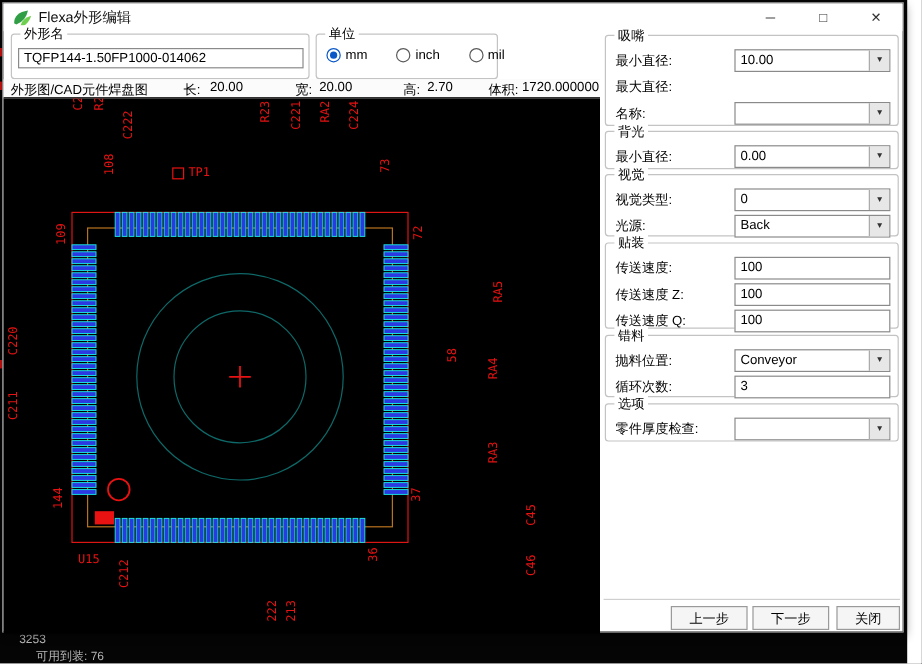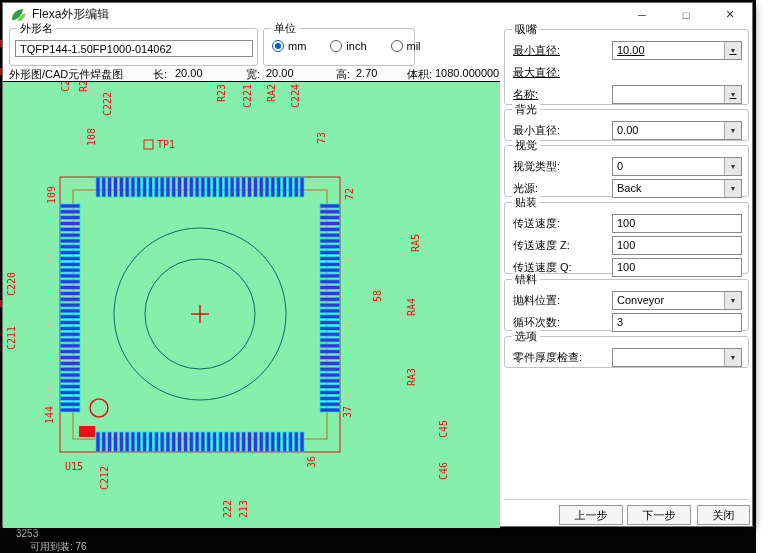--- a/index.html
+++ b/index.html
@@ -33,21 +33,21 @@
   .radio { display:flex; align-items:center; gap:4px; font-size:11px; cursor:default;text-align:right; }
   .rdot { width:12px; height:12px; border:1px solid #5a5a5a; border-radius:50%; background:#fff; position:relative; }
   .radio.sel .rdot { border-color:#0a58c8; }
   .radio.sel .rdot::after { content:""; position:absolute; left:2px; top:2px; width:6px; height:6px;
                             border-radius:50%; background:#0a58c8; }
 
   .dims { position:absolute; left:0; top:63px; width:497px; height:16px; background:#fbfbfb;
           border-bottom:1px solid #000; font-size:11px; color:#000; }
   .dims span { position:absolute; top:1px; white-space:nowrap; }
 
-  .cad-canvas { position:absolute; left:0; top:79px; width:497px; height:446px; background:#86efac;
+  .cad-canvas { position:absolute; left:0; top:79px; width:497px; height:446px; background:#000000;
                 overflow:hidden; }
   .cad-label { position:absolute; color:#e81212; font:10px "DejaVu Sans Mono",monospace; line-height:10px; white-space:nowrap; }
   .cad-label.vert { writing-mode:vertical-rl; transform:rotate(180deg); }
 
   
   .gbox .prow { display:flex; align-items:center; height:20px; padding:0 6px 0 8px; margin-top:2px; }
   .gbox .prow:first-of-type { margin-top:10px; }
   .plabel { font-size:11px; color:#000; flex:1; white-space:nowrap; }
   .combo { width:130px; height:19px; border:1px solid #8a8a8a; background:#fff; display:flex; align-items:stretch; }
   .combo-val { flex:1; font-size:11px; padding:2px 0 0 4px; overflow:hidden; white-space:nowrap; }
@@ -113,21 +113,21 @@
 
   <div class="dims">
     <span style="left:6px">外形图/CAD元件焊盘图</span>
     <span style="left:150px">长:</span>
     <span style="left:172px">20.00</span>
     <span style="left:243px">宽:</span>
     <span style="left:263px">20.00</span>
     <span style="left:333px">高:</span>
     <span style="left:353px">2.70</span>
     <span style="left:404px">体积:</span>
-    <span style="left:432px">1080.000000</span>
+    <span style="left:432px">1720.000000</span>
   </div>
 
   <div class="cad-canvas" id="cad-labels">
     <svg id="cad-svg" width="497" height="446">
         <rect x="70" y="108" width="254" height="249" fill="none" stroke="#b9731f" stroke-width="1"></rect>
         <rect x="57" y="95" width="280" height="275" fill="none" stroke="#dd1515" stroke-width="1"></rect>
         <circle cx="197" cy="232" r="86" fill="none" stroke="#0e6868"></circle>
         <circle cx="197" cy="232" r="55" fill="none" stroke="#0e6868"></circle>
         <line x1="188" y1="232" x2="206" y2="232" stroke="#e81212" stroke-width="1.5"></line>
         <line x1="197" y1="223" x2="197" y2="241" stroke="#e81212" stroke-width="1.5"></line>
@@ -274,21 +274,21 @@
         <rect x="297" y="95" width="4" height="20" fill="#2a3ae0" stroke="#1ae4e4" stroke-width="0.8"></rect>
         <rect x="297" y="350" width="4" height="20" fill="#2a3ae0" stroke="#1ae4e4" stroke-width="0.8"></rect>
         <rect x="57" y="326" width="20" height="4" fill="#2a3ae0" stroke="#1ae4e4" stroke-width="0.8"></rect>
         <rect x="317" y="326" width="20" height="4" fill="#2a3ae0" stroke="#1ae4e4" stroke-width="0.8"></rect>
         <rect x="76" y="344" width="16" height="11" fill="#e81212"></rect>
         <circle cx="96" cy="326" r="9" fill="none" stroke="#e81212" stroke-width="1.5"></circle>
         <rect x="141" y="58" width="9" height="9" fill="none" stroke="#e81212"></rect>
       </svg>
   <span class="cad-label vert" style="left: 58px; top: -14px;">C228</span><span class="cad-label vert" style="left: 76px; top: -14px;">R227</span><span class="cad-label vert" style="left: 100px; top: 10px;">C222</span><span class="cad-label vert" style="left: 214px; top: 2px;">R23</span><span class="cad-label vert" style="left: 240px; top: 2px;">C221</span><span class="cad-label vert" style="left: 264px; top: 2px;">RA2</span><span class="cad-label vert" style="left: 288px; top: 2px;">C224</span><span class="cad-label" style="left: 154px; top: 58px;">TP1</span><span class="cad-label vert" style="left: 84px; top: 46px;">108</span><span class="cad-label vert" style="left: 44px; top: 104px;">109</span><span class="cad-label vert" style="left: 314px; top: 50px;">73</span><span class="cad-label vert" style="left: 342px; top: 106px;">72</span><span class="cad-label vert" style="left: 408px; top: 152px;">RA5</span><span class="cad-label vert" style="left: 370px; top: 208px;">58</span><span class="cad-label vert" style="left: 404px; top: 216px;">RA4</span><span class="cad-label vert" style="left: 404px; top: 286px;">RA3</span><span class="cad-label vert" style="left: 340px; top: 324px;">37</span><span class="cad-label vert" style="left: 304px; top: 374px;">36</span><span class="cad-label vert" style="left: 42px; top: 324px;">144</span><span class="cad-label vert" style="left: 4px; top: 190px;">C220</span><span class="cad-label vert" style="left: 4px; top: 244px;">C211</span><span class="cad-label" style="left: 62px; top: 380px;">U15</span><span class="cad-label vert" style="left: 97px; top: 384px;">C212</span><span class="cad-label vert" style="left: 220px; top: 418px;">222</span><span class="cad-label vert" style="left: 236px; top: 418px;">213</span><span class="cad-label vert" style="left: 436px; top: 338px;">C45</span><span class="cad-label vert" style="left: 436px; top: 380px;">C46</span></div>
 
-  <div class="gbox" style="left:501px; top:26px;  width:245px; height:76px;text-decoration:underline;">
+  <div class="gbox" style="left:501px; top:26px;  width:245px; height:76px;">
     <span class="gtitle">吸嘴</span>
   <div class="prow">
         <span class="plabel">最小直径:</span>
         <div class="combo">
           <span class="combo-val">10.00</span>
           <span class="combo-btn">▼</span>
         </div>
       </div>
       <div class="prow">
         <span class="plabel">最大直径:</span>

